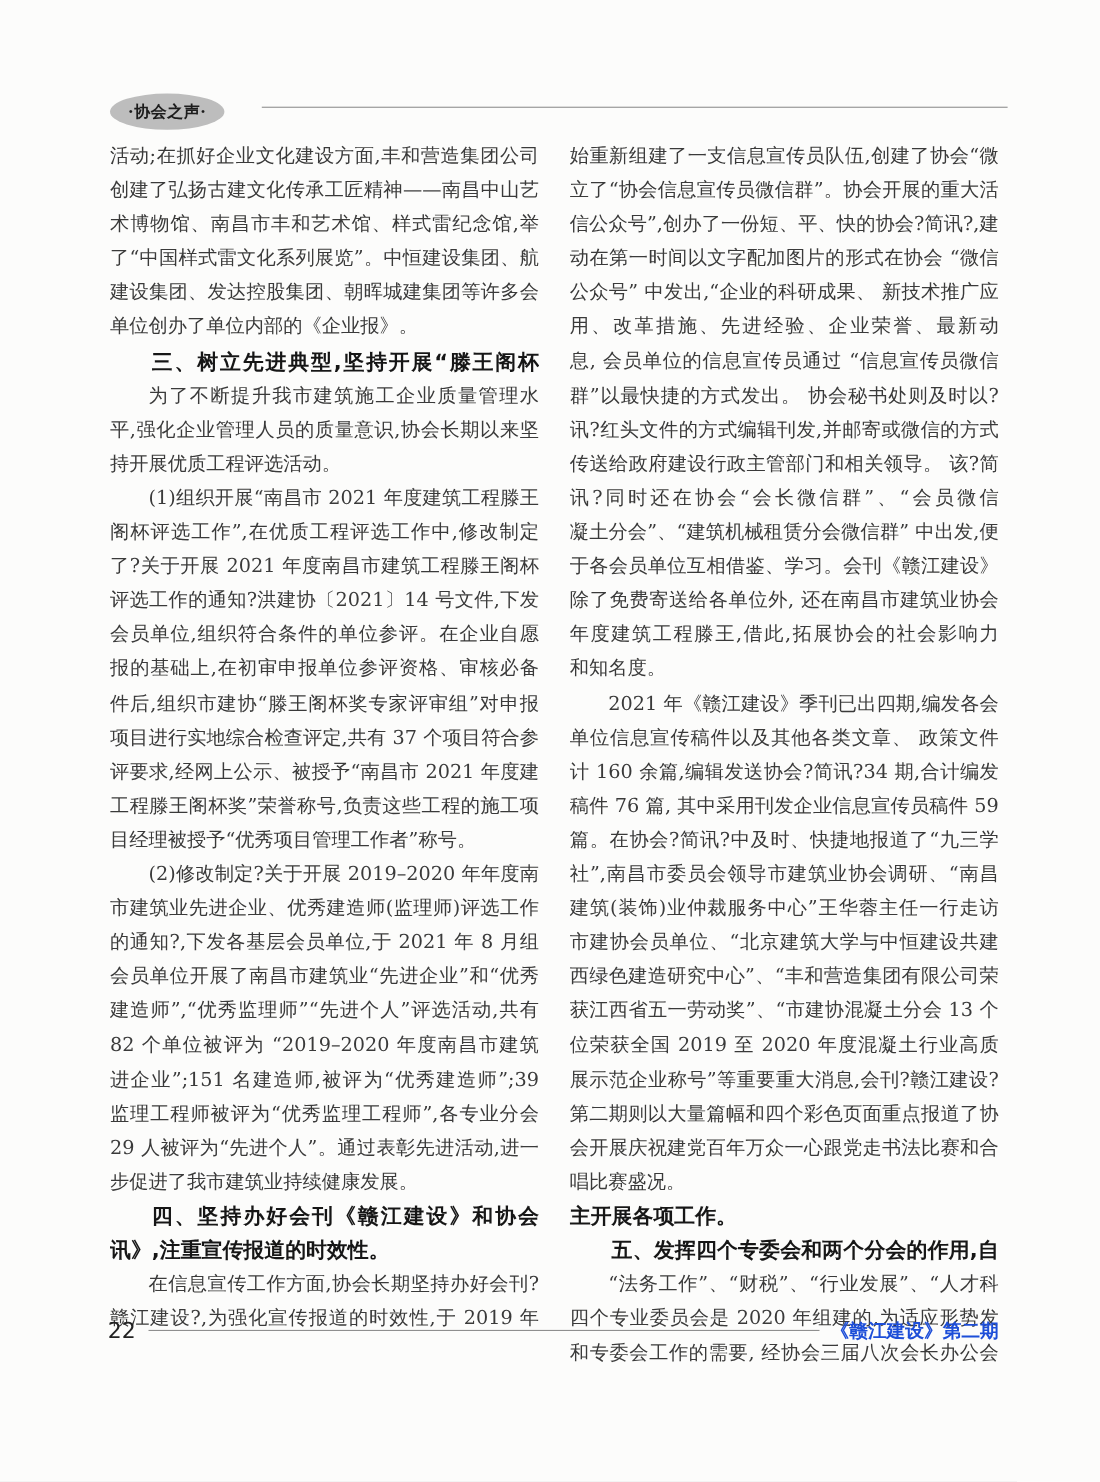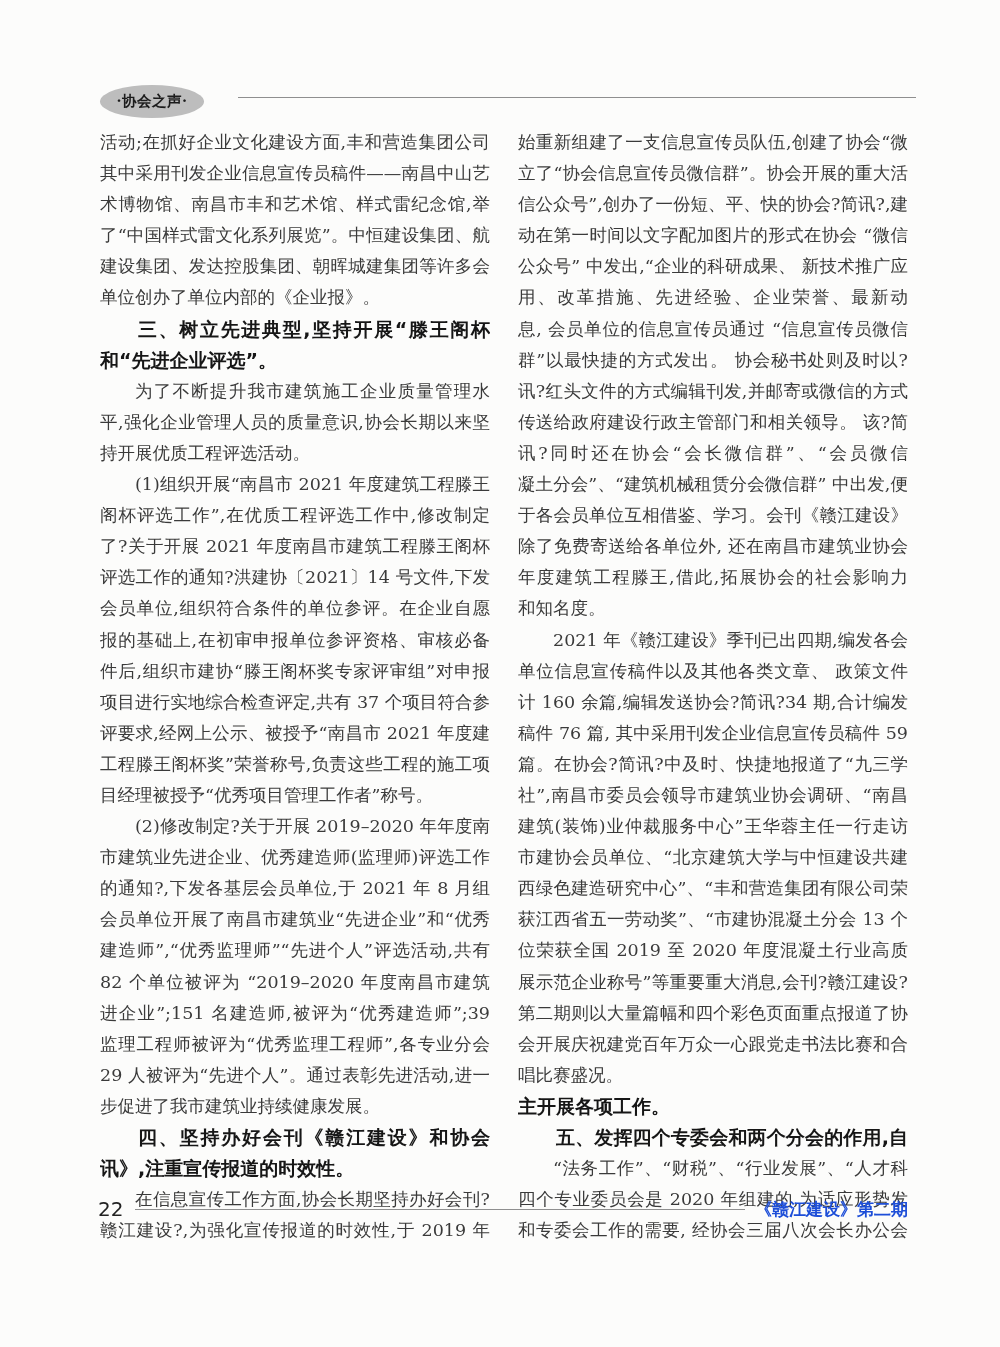--- a/index.html
+++ b/index.html
@@ -118,27 +118,26 @@
   <div class="header">
     <div class="badge">
       <span>·协会之声·</span>
     </div>
     <div class="header-rule"></div>
   </div>
 
   <div class="columns">
     <div class="col" id="col-left">
         <div class="line ">活动;在抓好企业文化建设方面,丰和营造集团公司</div>
-        <div class="line ">其中采用刊发企业信息宣传员稿件——南昌中山艺</div>
+        <div class="line ">创建了弘扬古建文化传承工匠精神——南昌中山艺</div>
         <div class="line ">术博物馆、南昌市丰和艺术馆、样式雷纪念馆,举办</div>
         <div class="line ">了“中国样式雷文化系列展览”。中恒建设集团、航达</div>
         <div class="line ">建设集团、发达控股集团、朝晖城建集团等许多会员</div>
         <div class="line end">单位创办了单位内部的《企业报》。</div>
         <div class="line head ind">三、树立先进典型,坚持开展“滕王阁杯奖”</div>
-        <div class="line head end">和“先进企业评选”。</div>
         <div class="line ind">为了不断提升我市建筑施工企业质量管理水</div>
         <div class="line ">平,强化企业管理人员的质量意识,协会长期以来坚</div>
         <div class="line end">持开展优质工程评选活动。</div>
         <div class="line ind">(1)组织开展“南昌市 2021 年度建筑工程滕王</div>
         <div class="line ">阁杯评选工作”,在优质工程评选工作中,修改制定</div>
         <div class="line ">了?关于开展 2021 年度南昌市建筑工程滕王阁杯奖</div>
         <div class="line ">评选工作的通知?洪建协〔2021〕14 号文件,下发各</div>
         <div class="line ">会员单位,组织符合条件的单位参评。在企业自愿申</div>
         <div class="line ">报的基础上,在初审申报单位参评资格、审核必备条</div>
         <div class="line ">件后,组织市建协“滕王阁杯奖专家评审组”对申报</div>

